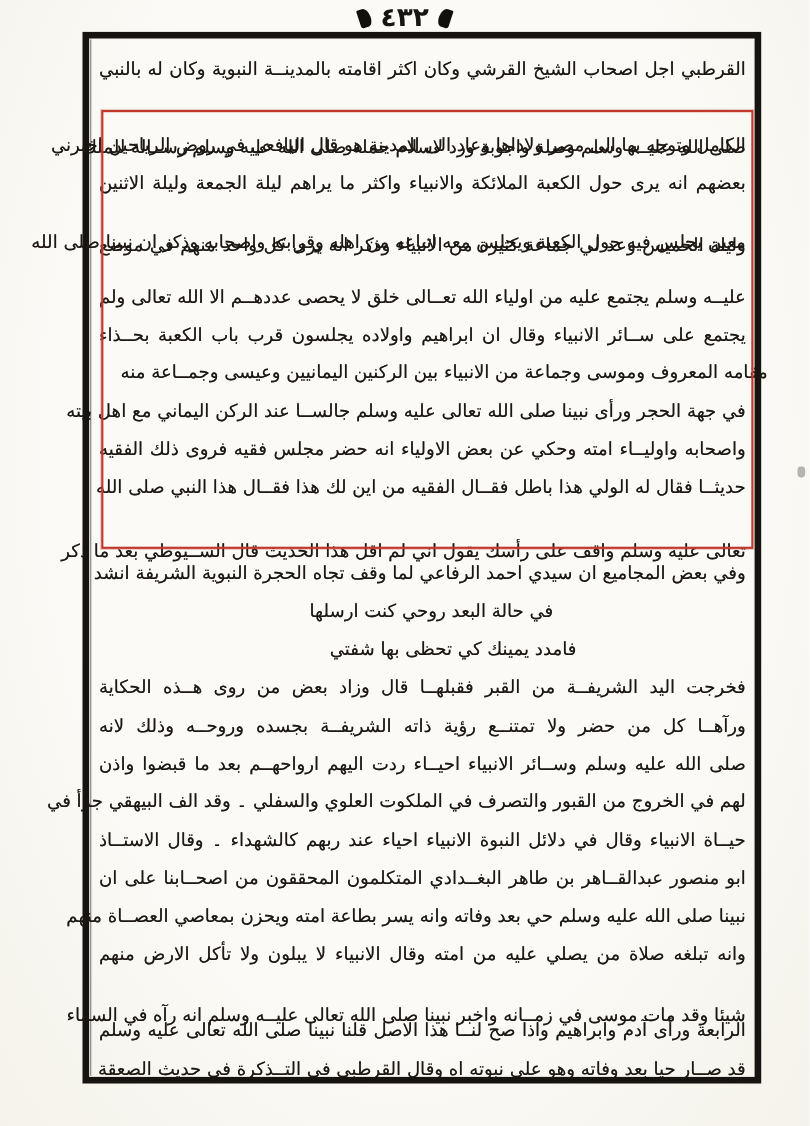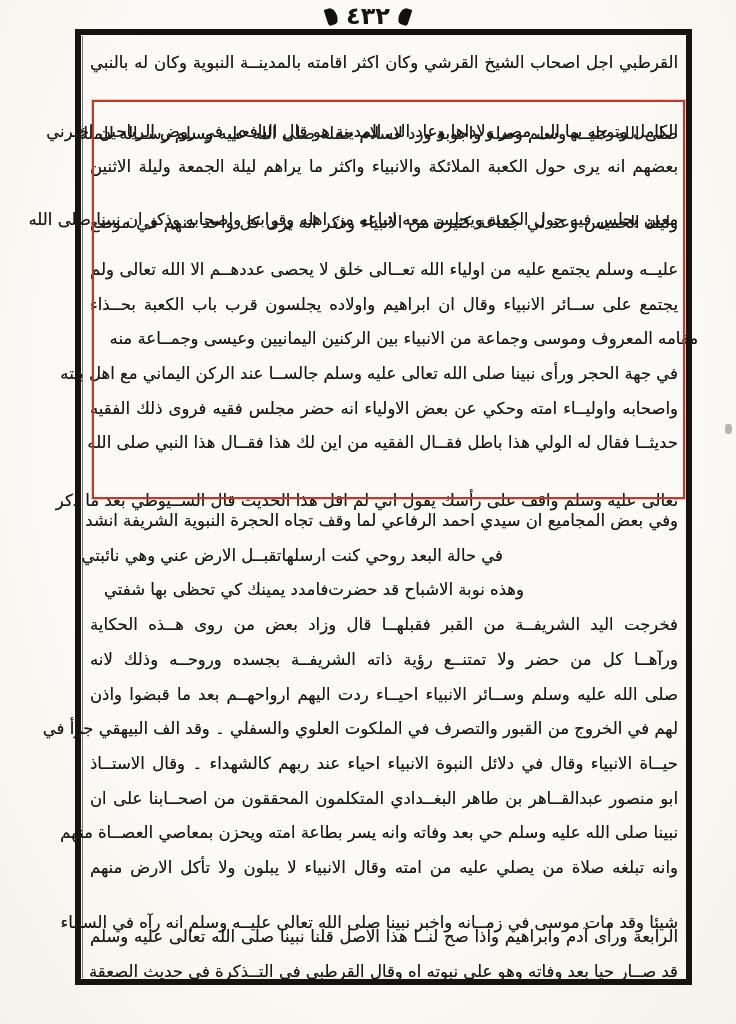--- a/index.html
+++ b/index.html
@@ -117,24 +117,22 @@
       <div class="tline" style="top: 253.3px;">عليــه وسلم يجتمع عليه من اولياء الله تعــالى خلق لا يحصى عددهــم الا الله تعالى ولم</div>
       <div class="tline" style="top: 287.85px;">يجتمع على ســائر الانبياء وقال ان ابراهيم واولاده يجلسون قرب باب الكعبة بحــذاء</div>
       <div class="tline" style="top: 322.4px; margin-left: 20px;">مقامه المعروف وموسى وجماعة من الانبياء بين الركنين اليمانيين وعيسى وجمــاعة منه</div>
       <div class="tline" style="top: 356.95px;">في جهة الحجر ورأى نبينا صلى الله تعالى عليه وسلم جالســا عند الركن اليماني مع اهل بيته</div>
       <div class="tline" style="top: 391.5px;">واصحابه واوليــاء امته وحكي عن بعض الاولياء انه حضر مجلس فقيه فروى ذلك الفقيه</div>
       <div class="tline" style="top: 426.05px;">حديثــا فقال له الولي هذا باطل فقــال الفقيه من اين لك هذا فقــال هذا النبي صلى الله</div>
       <div class="tline" style="top: 484px;">تعالى عليه وسلم واقف على رأسك يقول اني لم اقل هذا الحديث قال الســيوطي بعد ما ذكر</div>
       <div class="tline" style="top: 504px;">وفي بعض المجاميع ان سيدي احمد الرفاعي لما وقف تجاه الحجرة النبوية الشريفة انشد</div>
       <div class="tline verse" style="top: 538.7px; left: 129px; width: 374px;">
         <span class="hemi">في حالة البعد روحي كنت ارسلها</span>
-        <span class="hemi">تقبــل الارض عني وهي نائبتي</span>
       </div>
       <div class="tline verse" style="top: 573.4px; left: 143px; width: 381px;">
-        <span class="hemi">وهذه نوبة الاشباح قد حضرت</span>
         <span class="hemi">فامدد يمينك كي تحظى بها شفتي</span>
       </div>
       <div class="tline" style="top: 608.1px;">فخرجت اليد الشريفــة من القبر فقبلهــا قال وزاد بعض من روى هــذه الحكاية</div>
       <div class="tline" style="top: 642.8px;">ورآهــا كل من حضر ولا تمتنــع رؤية ذاته الشريفــة بجسده وروحــه وذلك لانه</div>
       <div class="tline" style="top: 677.5px;">صلى الله عليه وسلم وســائر الانبياء احيــاء ردت اليهم ارواحهــم بعد ما قبضوا واذن</div>
       <div class="tline" style="top: 712.2px;">لهم في الخروج من القبور والتصرف في الملكوت العلوي والسفلي ۔ وقد الف البيهقي جزأ في</div>
       <div class="tline" style="top: 746.9px;">حيــاة الانبياء وقال في دلائل النبوة الانبياء احياء عند ربهم كالشهداء ۔ وقال الاستــاذ</div>
       <div class="tline" style="top: 781.6px;">ابو منصور عبدالقــاهر بن طاهر البغــدادي المتكلمون المحققون من اصحــابنا على ان</div>
       <div class="tline" style="top: 816.3px;">نبينا صلى الله عليه وسلم حي بعد وفاته وانه يسر بطاعة امته ويحزن بمعاصي العصــاة منهم</div>
       <div class="tline" style="top: 851px;">وانه تبلغه صلاة من يصلي عليه من امته وقال الانبياء لا يبلون ولا تأكل الارض منهم</div>

